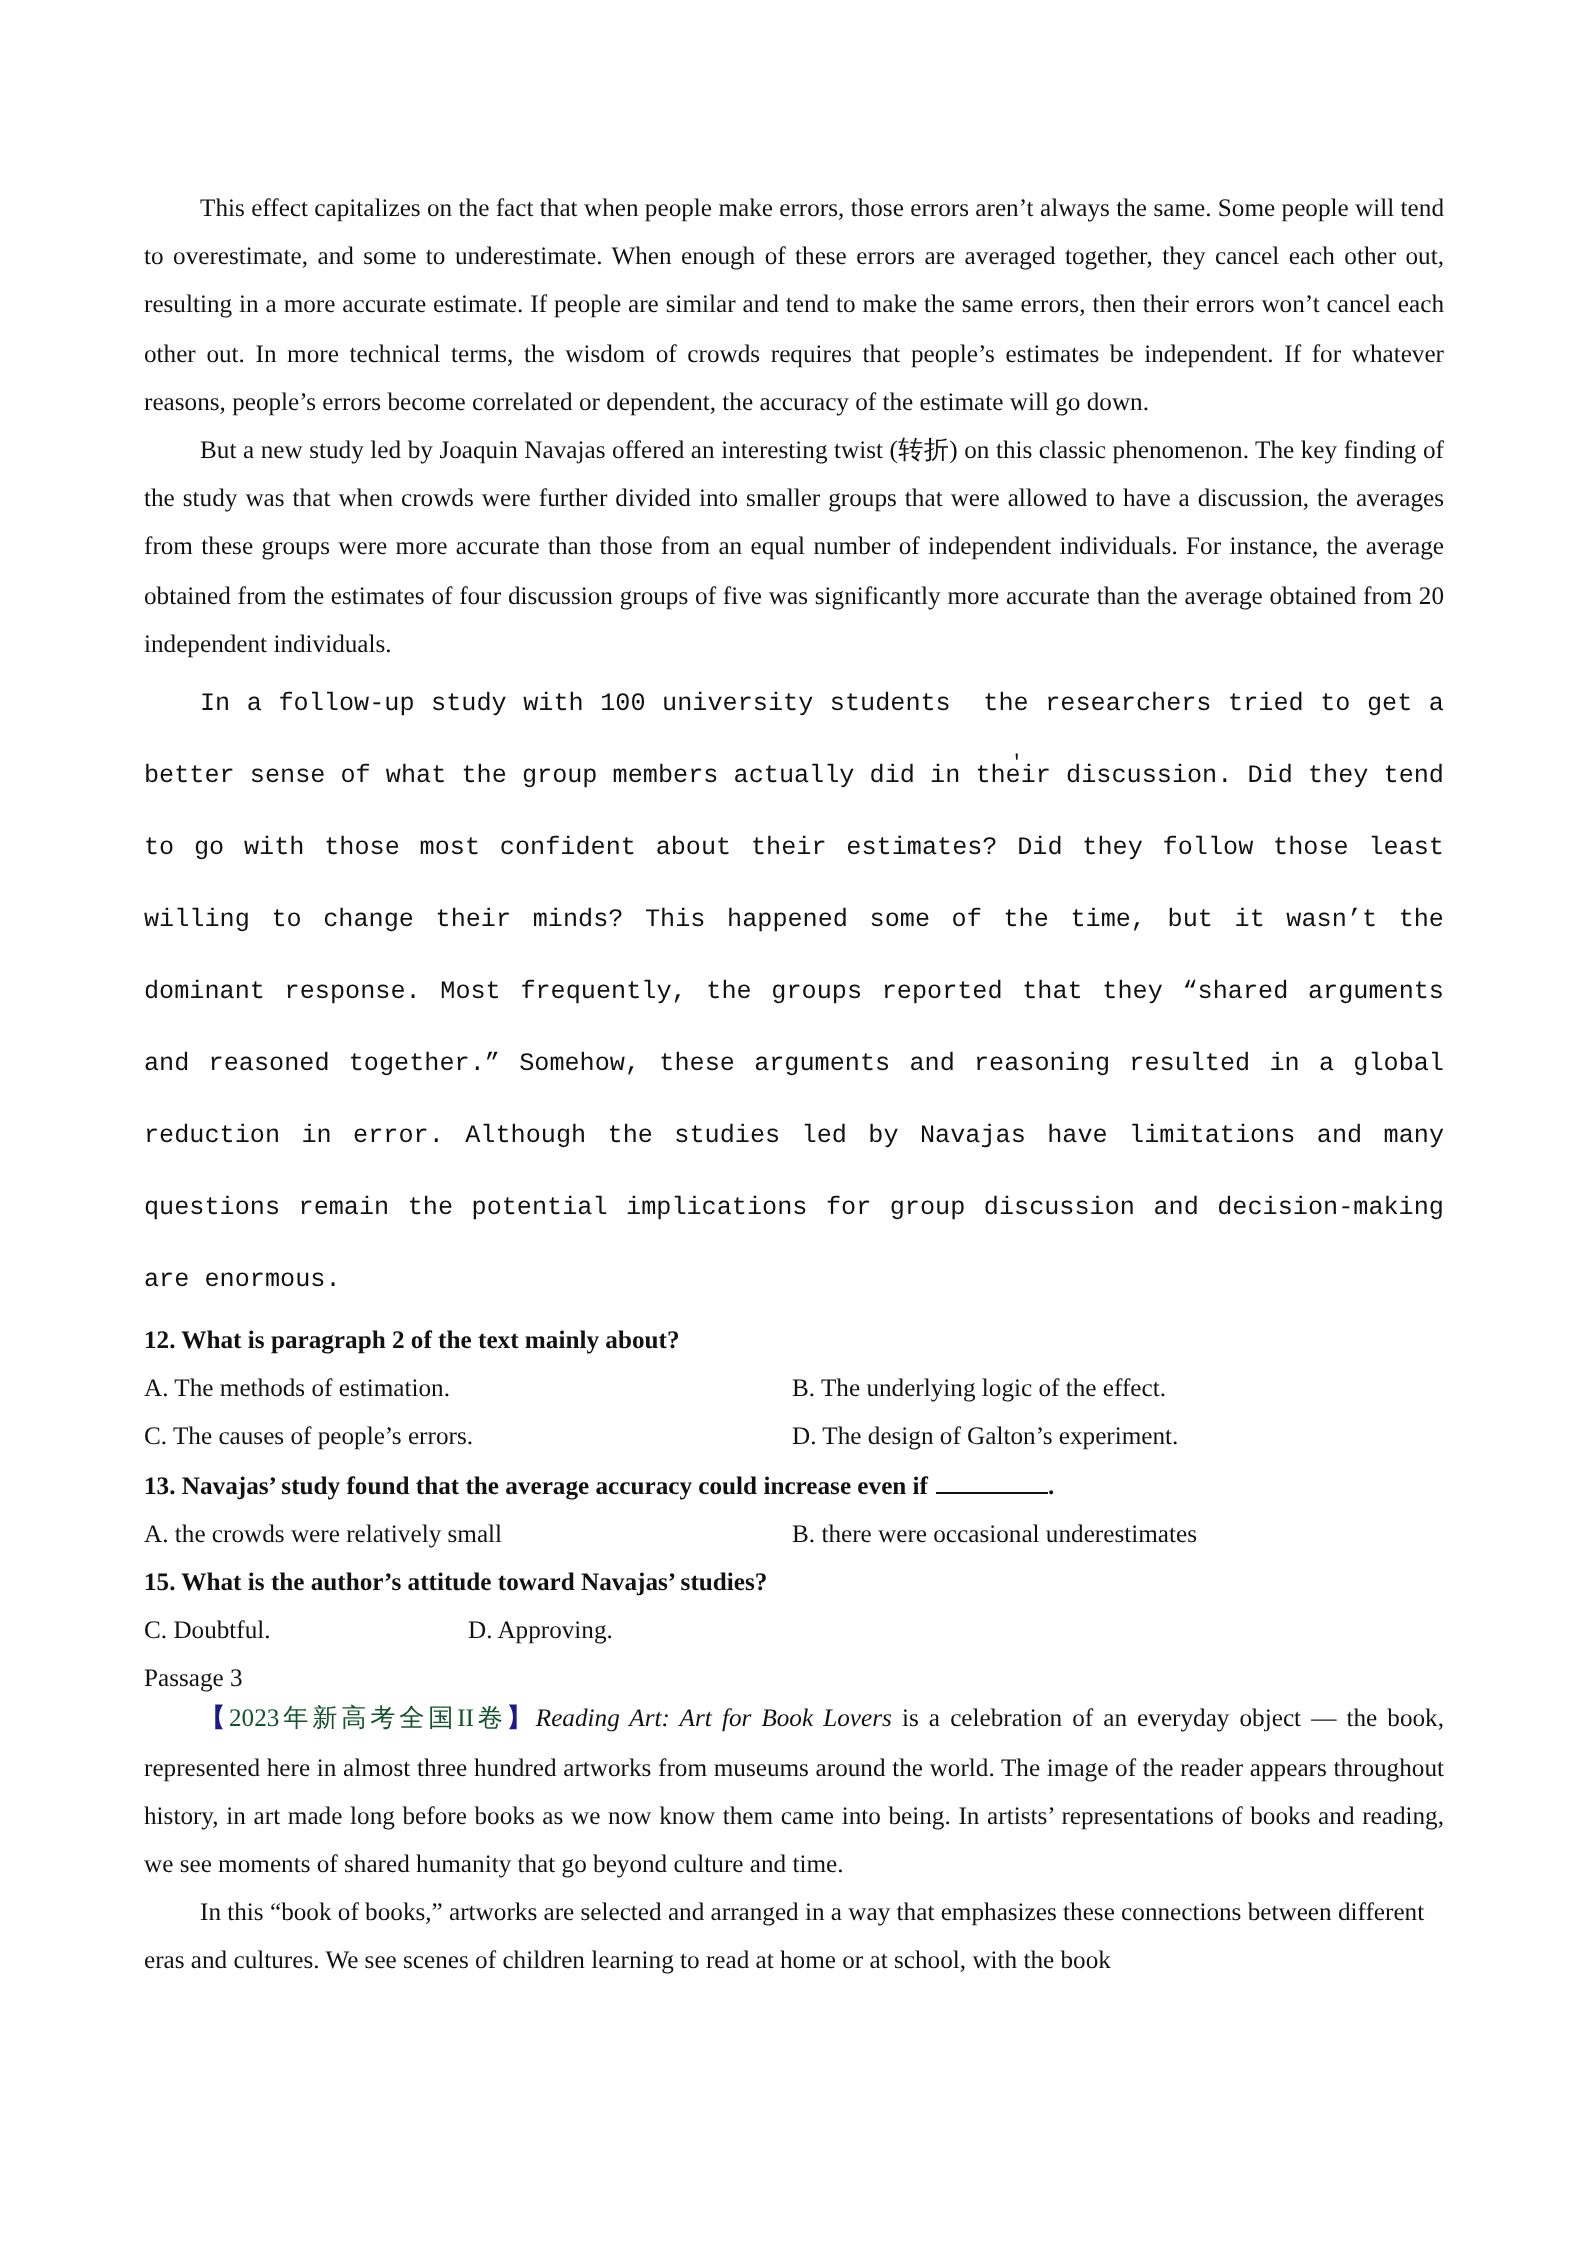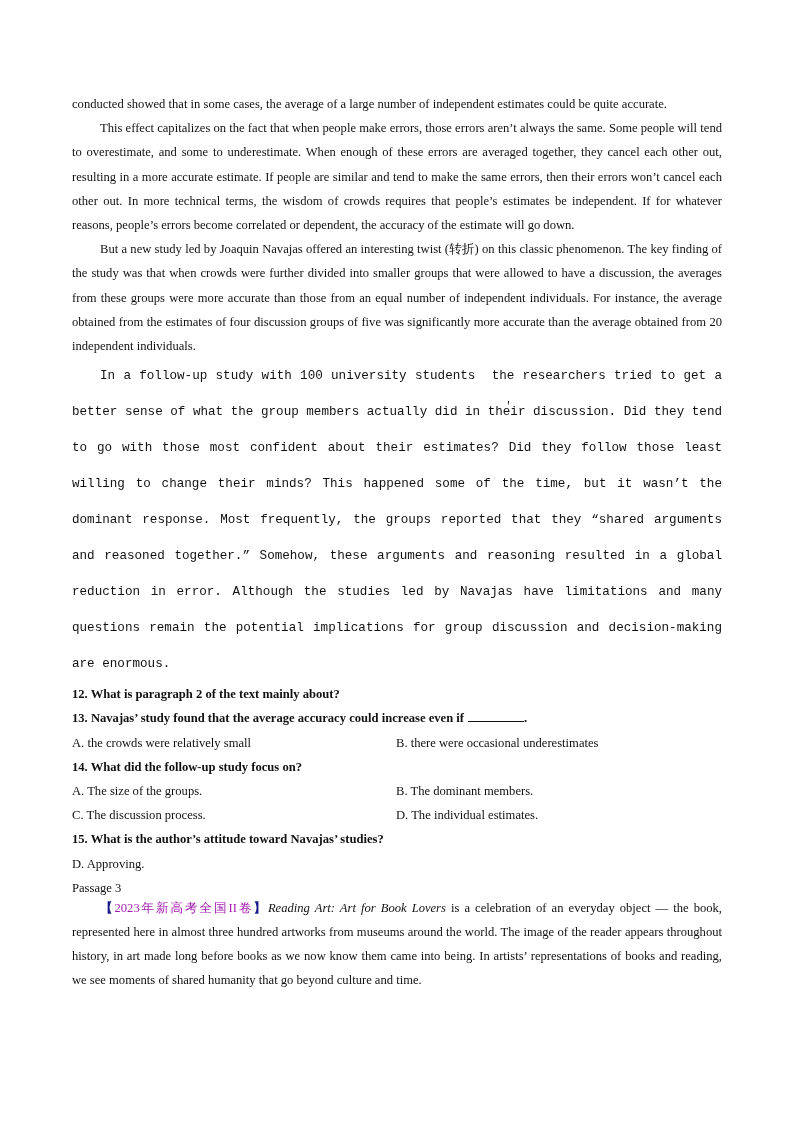--- a/index.html
+++ b/index.html
@@ -5,67 +5,65 @@
     html, body { margin: 0; padding: 0; background: #ffffff; }
     body { width: 794px; height: 1123px; position: relative; overflow: hidden;
       font-family: "Liberation Serif", "DejaVu Serif", serif; color: #111; }
     .page { position: absolute; left: 72px; top: 92px; width: 650px; font-size: 12.6px; }
     .para { line-height: 24.2px; text-align: justify; margin: 0; }
     .indent { text-indent: 28px; }
     .q { line-height: 24.2px; margin: 0; font-weight: bold; }
     .opts2 { display: grid; grid-template-columns: 324px 326px; line-height: 24.2px; }
     .opts4 { display: grid; grid-template-columns: 162px 162px 162px 164px; line-height: 24.2px; }
     .passage-title { text-align: left; line-height: 16px; margin-top: 4px; }
-    .tag { color: #a21caf; }
+    .tag { color: #14532d; }
     .tag-br { color: #1a1a8c; font-weight: bold; }
     .it { font-style: italic; }
     .blank { display: inline-block; width: 56px; border-bottom: 1px solid #111; height: 10px; margin-left: 4px; }
     .comma-mark { display:inline-block; position: relative; width: 8px; }
     .comma-mark::after { content: "'"; position: absolute; left: 2px; top: 10px; font-size: 10px; }
   </style>
 </head>
 <body>
 
 <div class="page">
-  <p class="para">conducted showed that in some cases, the average of a large number of independent estimates could be quite accurate.</p>
   <p class="para indent">This effect capitalizes on the fact that when people make errors, those errors aren’t always the same. Some people will tend to overestimate, and some to underestimate. When enough of these errors are averaged together, they cancel each other out, resulting in a more accurate estimate. If people are similar and tend to make the same errors, then their errors won’t cancel each other out. In more technical terms, the wisdom of crowds requires that people’s estimates be independent. If for whatever reasons, people’s errors become correlated or dependent, the accuracy of the estimate will go down.</p>
   <p class="para indent">But a new study led by Joaquin Navajas offered an interesting twist (转折) on this classic phenomenon. The key finding of the study was that when crowds were further divided into smaller groups that were allowed to have a discussion, the averages from these groups were more accurate than those from an equal number of independent individuals. For instance, the average obtained from the estimates of four discussion groups of five was significantly more accurate than the average obtained from 20 independent individuals.</p>
   <p class="para indent" style="line-height:36px;font-family:Liberation Mono, monospace;">
     <span>In a follow-up study with 100 university students</span><span class="comma-mark"></span>
     <span style="line-height:24.2px;">the researchers tried to get a better sense of what the group members actually did in their discussion. Did they tend to go with those most confident about their estimates? Did they follow those least willing to change their minds? This happened some of the time, but it wasn’t the dominant response. Most frequently, the groups reported that they “shared arguments and reasoned together.” Somehow, these arguments and reasoning resulted in a global reduction in error. Although the studies led by Navajas have limitations and many questions remain the potential implications for group discussion and decision-making are enormous.</span>
   </p>
 
   <div>
     <p class="q">12. What is paragraph 2 of the text mainly about?</p>
+    <div class="opts2">
+      <span>A. The methods of estimation.</span>
+      <span>B. The underlying logic of the effect.</span>
+      <span>C. The causes of people’s errors.</span>
+      <span>D. The design of Galton’s experiment.</span>
+    </div>
   </div>
 
   <div>
     <p class="q">
       <span>13. Navajas’ study found that the average accuracy could increase even if</span><span class="blank"></span><span>.</span>
     </p>
     <div class="opts2">
       <span>A. the crowds were relatively small</span>
       <span>B. there were occasional underestimates</span>
     </div>
   </div>
 
-  <div>
-    <p class="q">14. What did the follow-up study focus on?</p>
-    <div class="opts2">
-      <span>A. The size of the groups.</span>
-      <span>B. The dominant members.</span>
-      <span>C. The discussion process.</span>
-      <span>D. The individual estimates.</span>
-    </div>
-  </div>
 
   <div>
     <p class="q">15. What is the author’s attitude toward Navajas’ studies?</p>
     <div class="opts4">
+      <span>C. Doubtful.</span>
       <span>D. Approving.</span>
     </div>
   </div>
 
   <div class="passage-title">Passage 3</div>
   <p class="para indent">
     <span class="tag-br">【</span><span class="tag">2023年新高考全国II卷</span><span class="tag-br">】</span><span class="it">Reading Art: Art for Book Lovers</span><span> is a celebration of an everyday object — the book, represented here in almost three hundred artworks from museums around the world. The image of the reader appears throughout history, in art made long before books as we now know them came into being. In artists’ representations of books and reading, we see moments of shared humanity that go beyond culture and time.</span>
   </p>
+  <p class="para indent" style="text-align:left;">In this “book of books,” artworks are selected and arranged in a way that emphasizes these connections between different eras and cultures. We see scenes of children learning to read at home or at school, with the book</p>
 </div>
 
 </body></html>

